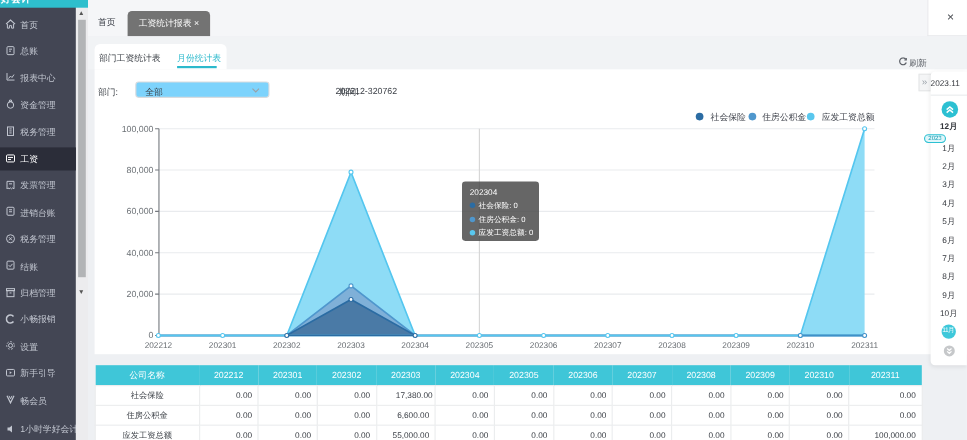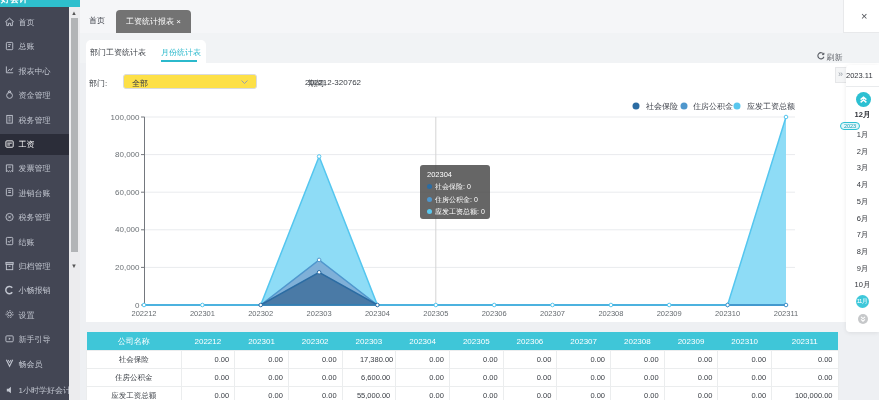--- a/index.html
+++ b/index.html
@@ -24,21 +24,21 @@
   <div class="abs" style="left:161px;top:60px;width:36px;height:2px;background:#2bb9cc;"></div>
   <svg class="abs" style="left:816.5px;top:52px;" width="8" height="8" viewBox="0 0 8 8">
       <path d="M6.6 2.1 A3.1 3.1 0 1 0 6.9 4.8" stroke="#595d64" fill="none" stroke-width="1.1"></path>
       <path d="M6.9 0.8 L6.9 2.6 L5.1 2.6" fill="none" stroke="#595d64" stroke-width="1"></path>
     </svg>
   <div class="abs" style="left:826.5px;top:52px;font-size:8px;color:#595d64;">刷新</div>
 
   <div class="abs" style="left:86px;top:63px;width:793px;height:259px;background:#fff;"></div>
 
   <div class="abs" style="left:89px;top:78px;font-size:8px;color:#3c4047;">部门:</div>
-  <div class="abs" style="left:123px;top:74px;width:134px;height:15px;background:#fde047;border:1px solid #d9dbde;border-radius:3px;box-sizing:border-box;text-align:center;">
+  <div class="abs" style="left:123px;top:74px;width:122px;height:15px;background:#7dd3fc;border:1px solid #d9dbde;border-radius:3px;box-sizing:border-box;text-align:center;">
     <span style="position:absolute;left:8px;top:3px;font-size:8px;color:#3c4047;">全部</span>
     <svg style="position:absolute;right:8px;top:5px;" width="7" height="5" viewBox="0 0 7 5">
         <path d="M0.5 0.5 L3.5 3.5 L6.5 0.5" stroke="#9aa0a6" fill="none" stroke-width="1"></path>
       </svg>
   </div>
   <div class="abs" style="left:274px;top:78px;font-size:8px;color:#3c4047;margin-left:34px;">期间:</div>
   <div class="abs" style="left:305px;top:78px;font-size:8px;color:#3c4047;">202212-320762</div>
 
   <svg class="abs" style="left:86px;top:95px;" width="793" height="227" viewBox="86 95 793 227">
 

